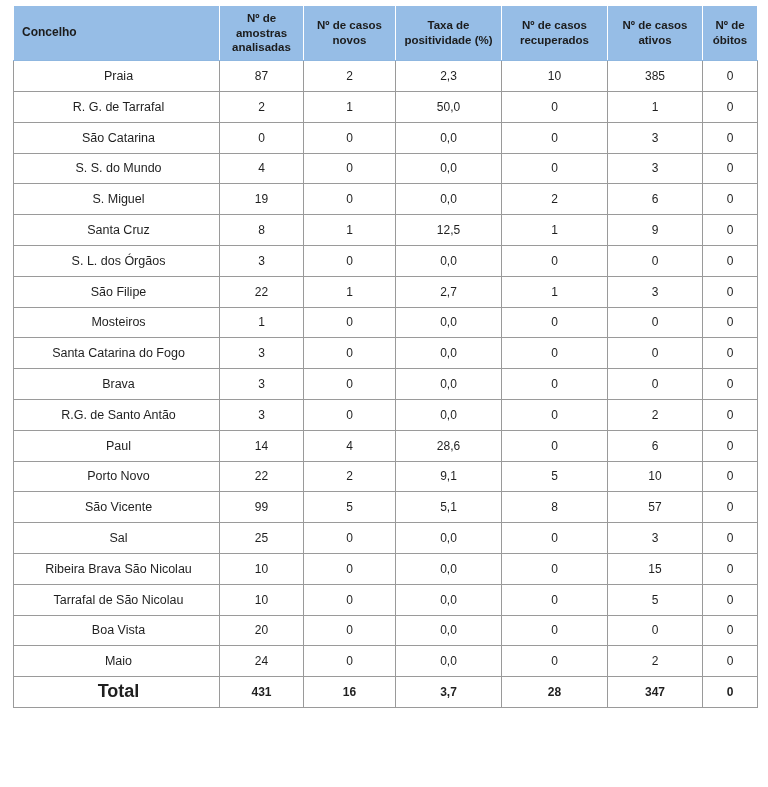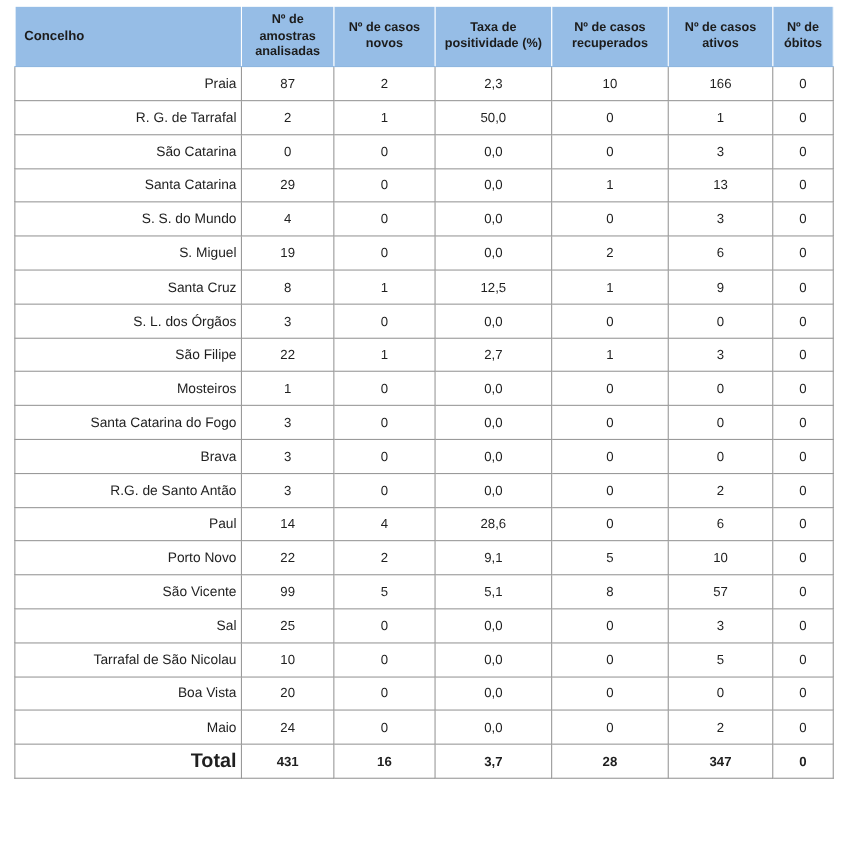--- a/index.html
+++ b/index.html
@@ -64,21 +64,21 @@
     padding: 4px 4px;
     text-align: center;
     vertical-align: middle;
     height: 30.8px;
     box-sizing: border-box;
     background: #ffffff;
     white-space: nowrap;
     overflow: hidden;
   }
   tbody td.cell-name {
-    text-align: right;
+    text-align: center;
     padding-left: 8px;
     font-size: 12.5px;
   }
   tbody tr.total-row td {
     font-weight: bold;
     border-top: 1px solid #7d7d7d;
   }
   tbody tr.total-row td.cell-name {
     font-size: 18px;
   }
@@ -132,48 +132,39 @@
       </tr>
     </thead>
 
     <tbody id="table-body">
         <tr>
           <td class="cell-name">Praia</td>
           <td>87</td>
           <td>2</td>
           <td>2,3</td>
           <td>10</td>
-          <td>166</td>
+          <td>385</td>
           <td>0</td>
         </tr>
         <tr>
           <td class="cell-name">R. G. de Tarrafal</td>
           <td>2</td>
           <td>1</td>
           <td>50,0</td>
           <td>0</td>
           <td>1</td>
           <td>0</td>
         </tr>
         <tr>
           <td class="cell-name">São Catarina</td>
           <td>0</td>
           <td>0</td>
           <td>0,0</td>
           <td>0</td>
           <td>3</td>
-          <td>0</td>
-        </tr>
-        <tr>
-          <td class="cell-name">Santa Catarina</td>
-          <td>29</td>
-          <td>0</td>
-          <td>0,0</td>
-          <td>1</td>
-          <td>13</td>
           <td>0</td>
         </tr>
         <tr>
           <td class="cell-name">S. S. do Mundo</td>
           <td>4</td>
           <td>0</td>
           <td>0,0</td>
           <td>0</td>
           <td>3</td>
           <td>0</td>
@@ -277,20 +268,29 @@
           <td>57</td>
           <td>0</td>
         </tr>
         <tr>
           <td class="cell-name">Sal</td>
           <td>25</td>
           <td>0</td>
           <td>0,0</td>
           <td>0</td>
           <td>3</td>
+          <td>0</td>
+        </tr>
+        <tr>
+          <td class="cell-name">Ribeira Brava São Nicolau</td>
+          <td>10</td>
+          <td>0</td>
+          <td>0,0</td>
+          <td>0</td>
+          <td>15</td>
           <td>0</td>
         </tr>
         <tr>
           <td class="cell-name">Tarrafal de São Nicolau</td>
           <td>10</td>
           <td>0</td>
           <td>0,0</td>
           <td>0</td>
           <td>5</td>
           <td>0</td>

